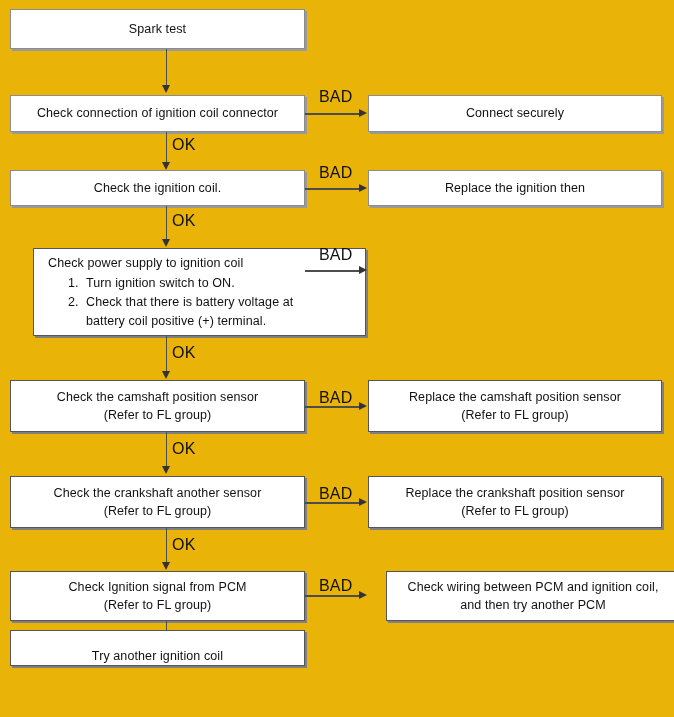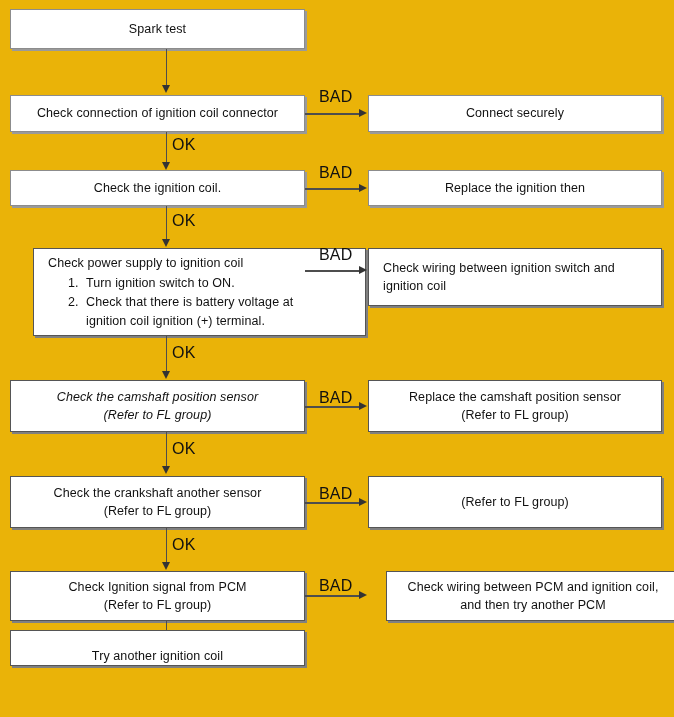--- a/index.html
+++ b/index.html
@@ -153,42 +153,36 @@
         <li>
           <span class="num">1.</span>
           <span>Turn ignition switch to ON.</span>
         </li>
         <li>
           <span class="num">2.</span>
           <span>Check that there is battery voltage at</span>
         </li>
         <li>
           <span class="num"></span>
-          <span>ignition coil ignition (+) terminal.</span>
+          <span>battery coil positive (+) terminal.</span>
         </li>
       </ul>
     </div>
   </div>
 
   <div class="hline" style="left:305px; top:270px; width:55px;"></div>
   <div class="harrow" style="left:359px; top:266px;"></div>
   <div class="edge-label" style="left:319px; top:246px;">BAD</div>
 
-  <div class="box dark left-text" style="left:368px; top:248px; width:294px; height:58px;">
-    <div class="inner">
-      <span class="sub">Check wiring between ignition switch and</span>
-      <span class="sub">ignition coil</span>
-    </div>
-  </div>
 
   <div class="vline" style="left:166px; top:336px; width:1px; height:37px;"></div>
   <div class="varrow" style="left:162px; top:371px;"></div>
   <div class="edge-label" style="left:172px; top:344px;">OK</div>
 
-  <div class="box dark" style="left:10px; top:380px; width:295px; height:52px;font-style:italic;">
+  <div class="box dark" style="left:10px; top:380px; width:295px; height:52px;">
     <div class="inner">
       <span class="sub">Check the camshaft position sensor</span>
       <span class="sub">(Refer to FL group)</span>
     </div>
   </div>
 
   <div class="hline" style="left:305px; top:406px; width:55px;"></div>
   <div class="harrow" style="left:359px; top:402px;"></div>
   <div class="edge-label" style="left:319px; top:389px;">BAD</div>
 
@@ -209,20 +203,21 @@
       <span class="sub">(Refer to FL group)</span>
     </div>
   </div>
 
   <div class="hline" style="left:305px; top:502px; width:55px;"></div>
   <div class="harrow" style="left:359px; top:498px;"></div>
   <div class="edge-label" style="left:319px; top:485px;">BAD</div>
 
   <div class="box dark" style="left:368px; top:476px; width:294px; height:52px;">
     <div class="inner">
+      <span class="sub">Replace the crankshaft position sensor</span>
       <span class="sub">(Refer to FL group)</span>
     </div>
   </div>
 
   <div class="vline" style="left:166px; top:528px; width:1px; height:36px;"></div>
   <div class="varrow" style="left:162px; top:562px;"></div>
   <div class="edge-label" style="left:172px; top:536px;">OK</div>
 
   <div class="box dark" style="left:10px; top:571px; width:295px; height:50px;">
     <div class="inner">

